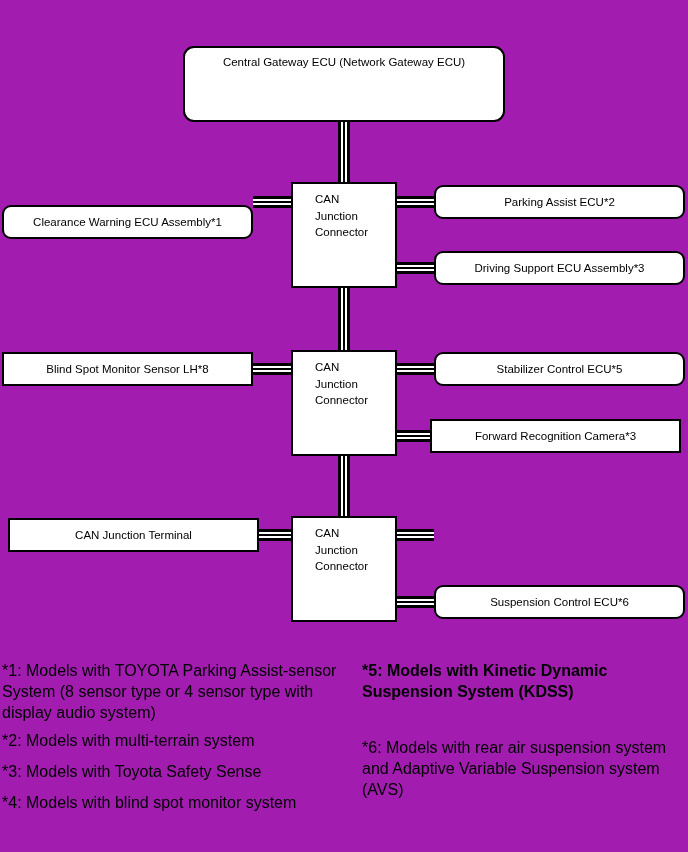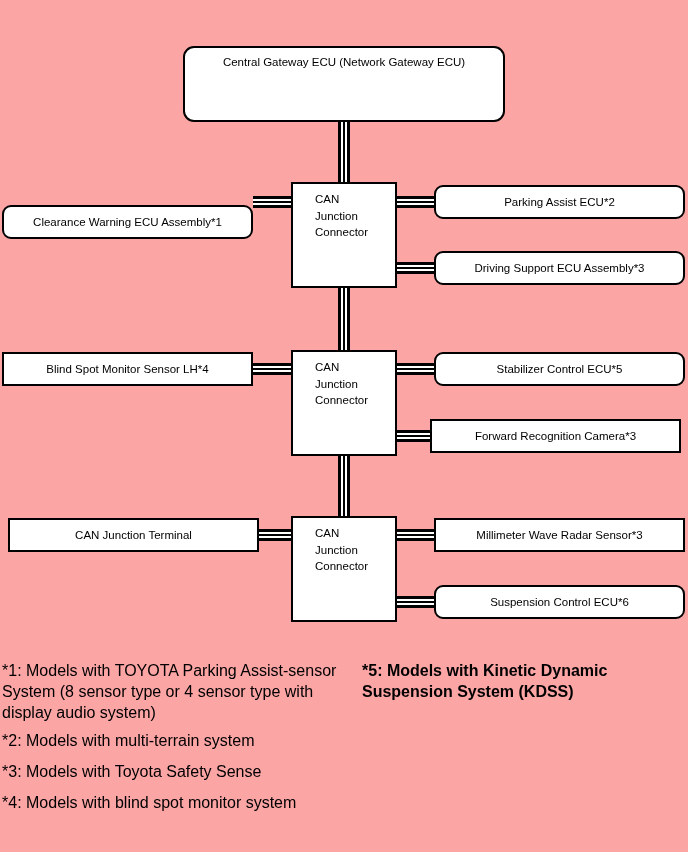--- a/index.html
+++ b/index.html
@@ -1,20 +1,20 @@
 <!DOCTYPE html>
 <html><head>
 <meta charset="utf-8">
 <style>
   html, body { margin: 0; padding: 0; background: #ffffff; }
   .canvas {
     position: relative;
     width: 688px;
     height: 852px;
-    background: #fca5a5;
+    background: #a21caf;
     font-family: "Liberation Sans", "DejaVu Sans", sans-serif;
     color: #000000;
     overflow: hidden;
   }
   .box {
     position: absolute;
     box-sizing: border-box;
     border: 2px solid #000000;
     background: #ffffff;
     font-size: 11.5px;
@@ -104,45 +104,43 @@
   </div>
 
   <div class="box junction" style="top:350px;">
     <span>CAN Junction Connector</span>
   </div>
   <div class="bus-h" style="left:253px; top:363px; width:38px;"></div>
   <div class="bus-h" style="left:397px; top:363px; width:37px;"></div>
   <div class="bus-h" style="left:397px; top:430px; width:37px;"></div>
 
   <div class="box device" style="left:2px; top:352px;">
-    <span>Blind Spot Monitor Sensor LH*4</span>
+    <span>Blind Spot Monitor Sensor LH*8</span>
   </div>
   <div class="box device rounded" style="left:434px; top:352px;">
     <span>Stabilizer Control ECU*5</span>
   </div>
   <div class="box device" style="left:430px; top:419px;">
     <span>Forward Recognition Camera*3</span>
   </div>
 
   <div class="box junction" style="top:516px;">
     <span>CAN Junction Connector</span>
   </div>
   <div class="bus-h" style="left:253px; top:529px; width:38px;"></div>
   <div class="bus-h" style="left:397px; top:529px; width:37px;"></div>
   <div class="bus-h" style="left:397px; top:596px; width:37px;"></div>
 
   <div class="box device" style="left:8px; top:518px;">
     <span>CAN Junction Terminal</span>
   </div>
-  <div class="box device" style="left:434px; top:518px;">
-    <span>Millimeter Wave Radar Sensor*3</span>
-  </div>
   <div class="box device rounded" style="left:434px; top:585px;">
     <span>Suspension Control ECU*6</span>
   </div>
 
   <div class="footnote fn-left" style="top:660px;">*1: Models with TOYOTA Parking Assist-sensor System (8 sensor type or 4 sensor type with display audio system)</div>
   <div class="footnote fn-left" style="top:730px;">*2: Models with multi-terrain system</div>
   <div class="footnote fn-left" style="top:761px;">*3: Models with Toyota Safety Sense</div>
   <div class="footnote fn-left" style="top:792px;">*4: Models with blind spot monitor system</div>
   <div class="footnote fn-right" style="top:660px;font-weight:bold;">*5: Models with Kinetic Dynamic Suspension System (KDSS)</div>
+  <div class="footnote fn-right" style="top:737px;">*6: Models with rear air suspension system and Adaptive Variable Suspension system (AVS)</div>
 
 </div>
 
 </body></html>

